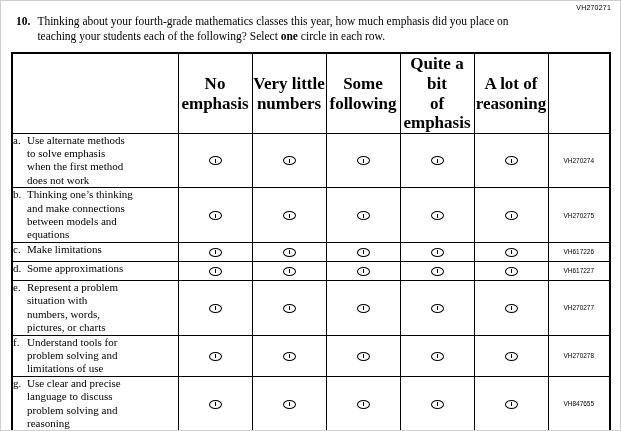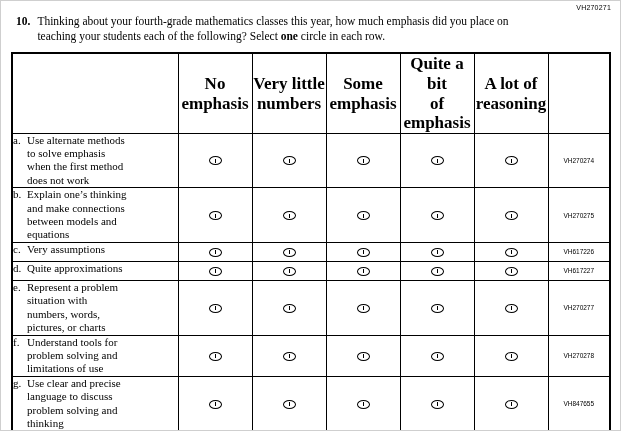--- a/index.html
+++ b/index.html
@@ -122,21 +122,21 @@
     </colgroup>
 
     <tbody>
         <tr>
       <th class="colhead"></th>
       <th class="colhead"><span>No
 emphasis</span></th>
       <th class="colhead"><span>Very little
 numbers</span></th>
       <th class="colhead"><span>Some
-emphasis</span></th>
+following</span></th>
       <th class="colhead"><span>Quite a bit
 of emphasis</span></th>
       <th class="colhead"><span>A lot of
 reasoning</span></th>
       <th class="colhead"></th>
     </tr>
 
     <tr>
       <td class="item">
             <div class="wrap"><span class="letter">a.</span><span class="itext">Use alternate methods
@@ -147,48 +147,48 @@
       <td class="ans"><span class="oval"></span></td>
       <td class="ans"><span class="oval"></span></td>
       <td class="ans"><span class="oval"></span></td>
       <td class="ans"><span class="oval"></span></td>
       <td class="ans"><span class="oval"></span></td>
       <td class="code">VH270274</td>
     </tr>
 
     <tr>
       <td class="item">
-            <div class="wrap"><span class="letter">b.</span><span class="itext">Explain one’s thinking
+            <div class="wrap"><span class="letter">b.</span><span class="itext">Thinking one’s thinking
 and make connections
 between models and
 equations</span></div>
           </td>
       <td class="ans"><span class="oval"></span></td>
       <td class="ans"><span class="oval"></span></td>
       <td class="ans"><span class="oval"></span></td>
       <td class="ans"><span class="oval"></span></td>
       <td class="ans"><span class="oval"></span></td>
       <td class="code">VH270275</td>
     </tr>
 
     <tr>
       <td class="item">
-            <div class="wrap"><span class="letter">c.</span><span class="itext">Very assumptions</span></div>
+            <div class="wrap"><span class="letter">c.</span><span class="itext">Make limitations</span></div>
           </td>
       <td class="ans"><span class="oval"></span></td>
       <td class="ans"><span class="oval"></span></td>
       <td class="ans"><span class="oval"></span></td>
       <td class="ans"><span class="oval"></span></td>
       <td class="ans"><span class="oval"></span></td>
       <td class="code">VH617226</td>
     </tr>
 
     <tr>
       <td class="item">
-            <div class="wrap"><span class="letter">d.</span><span class="itext">Quite approximations</span></div>
+            <div class="wrap"><span class="letter">d.</span><span class="itext">Some approximations</span></div>
           </td>
       <td class="ans"><span class="oval"></span></td>
       <td class="ans"><span class="oval"></span></td>
       <td class="ans"><span class="oval"></span></td>
       <td class="ans"><span class="oval"></span></td>
       <td class="ans"><span class="oval"></span></td>
       <td class="code">VH617227</td>
     </tr>
 
     <tr>
@@ -218,21 +218,21 @@
       <td class="ans"><span class="oval"></span></td>
       <td class="ans"><span class="oval"></span></td>
       <td class="code">VH270278</td>
     </tr>
 
     <tr>
       <td class="item">
             <div class="wrap"><span class="letter">g.</span><span class="itext">Use clear and precise
 language to discuss
 problem solving and
-thinking</span></div>
+reasoning</span></div>
           </td>
       <td class="ans"><span class="oval"></span></td>
       <td class="ans"><span class="oval"></span></td>
       <td class="ans"><span class="oval"></span></td>
       <td class="ans"><span class="oval"></span></td>
       <td class="ans"><span class="oval"></span></td>
       <td class="code">VH847655</td>
     </tr>
 
   </tbody>

